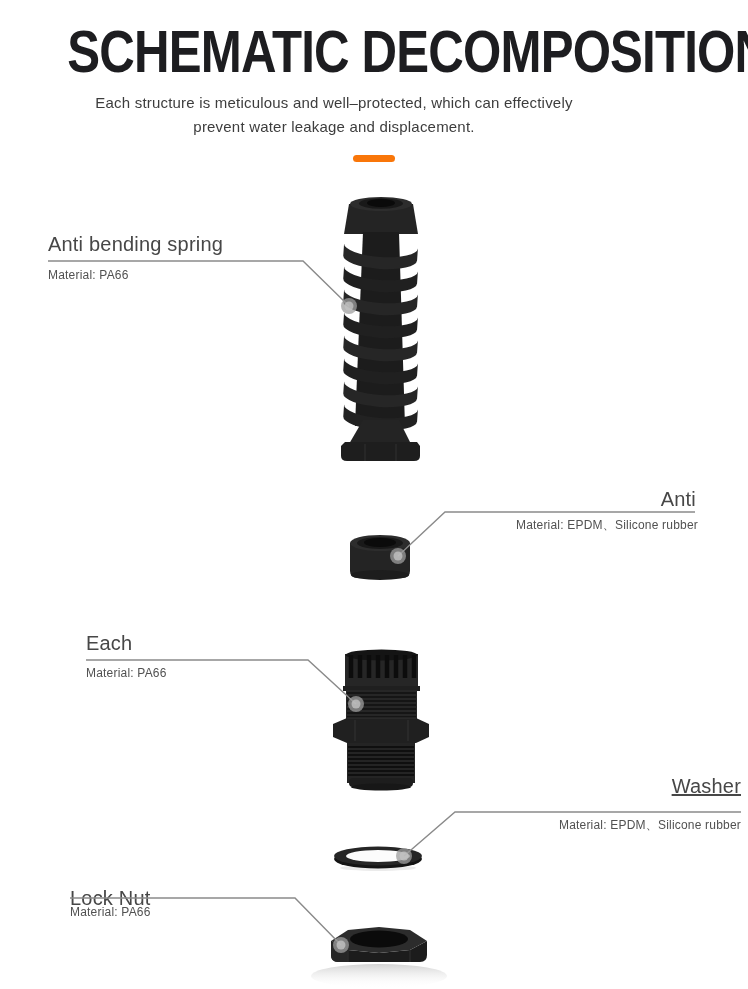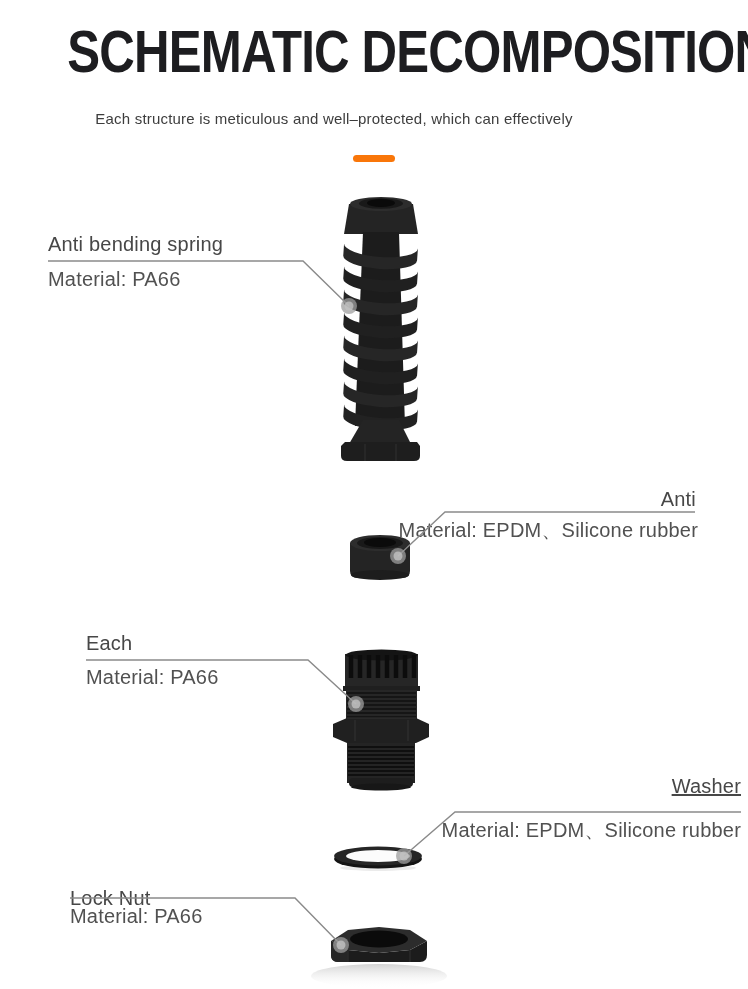--- a/index.html
+++ b/index.html
@@ -5,42 +5,43 @@
   html,body{margin:0;padding:0;background:#ffffff;}
   .canvas{position:relative;width:748px;height:989px;background:#ffffff;overflow:hidden;
           font-family:"Liberation Sans", sans-serif;}
 
   
   .title{position:absolute;left:0;top:22px;width:748px;text-align:center;
          font-weight:900;font-size:60px;line-height:60px;color:#1d1d20;
          letter-spacing:-1px;transform:scaleX(0.82);transform-origin:center top;
          white-space:nowrap;}
   .subtitle{position:absolute;left:0;width:668px;text-align:center;
-            font-size:15px;color:#3d3d3d;letter-spacing:0.2px;margin-top:16px;}
+            font-size:15px;color:#3d3d3d;letter-spacing:0.2px;}
   .subtitle.l1{top:94px;}
   .subtitle.l2{top:118px;}
   .accent-bar{position:absolute;left:353px;top:155px;width:42px;height:7px;
               border-radius:3.5px;background:#F97609;}
 
   
   .part-name{position:absolute;font-size:20px;color:#474747;letter-spacing:0.2px;}
-  .part-material{position:absolute;font-size:20px;color:#515151;letter-spacing:0.2px;}
+  .part-material{position:absolute;font-size:12px;color:#515151;letter-spacing:0.2px;}
   .align-r{text-align:right;}
 
   
   .part-svg{position:absolute;z-index:2;}
   .leader-overlay{position:absolute;left:0;top:0;z-index:5;pointer-events:none;}
 </style>
 </head>
 <body>
 
 <div class="canvas">
 
   <div class="title">SCHEMATIC DECOMPOSITION</div>
   <div class="subtitle l1">Each structure is meticulous and well–protected, which can effectively</div>
+  <div class="subtitle l2">prevent water leakage and displacement.</div>
   <div class="accent-bar"></div>
 
   <svg class="part-svg" style="left:333px;top:194px;" width="96" height="268" viewBox="0 0 96 268">
 
     <path d="M16,10 L80,10 L85,40 L11,40 Z" fill="#242424"></path>
     <ellipse cx="48" cy="10" rx="31" ry="7" fill="#2d2d2d"></ellipse>
     <ellipse cx="48" cy="9.5" rx="22" ry="5.2" fill="#191919"></ellipse>
     <ellipse cx="48" cy="9" rx="14" ry="4" fill="#0a0a0a"></ellipse>
 
     <path d="M30,38 L66,38 L72,232 L22,232 Z" fill="#1c1c1c"></path>

